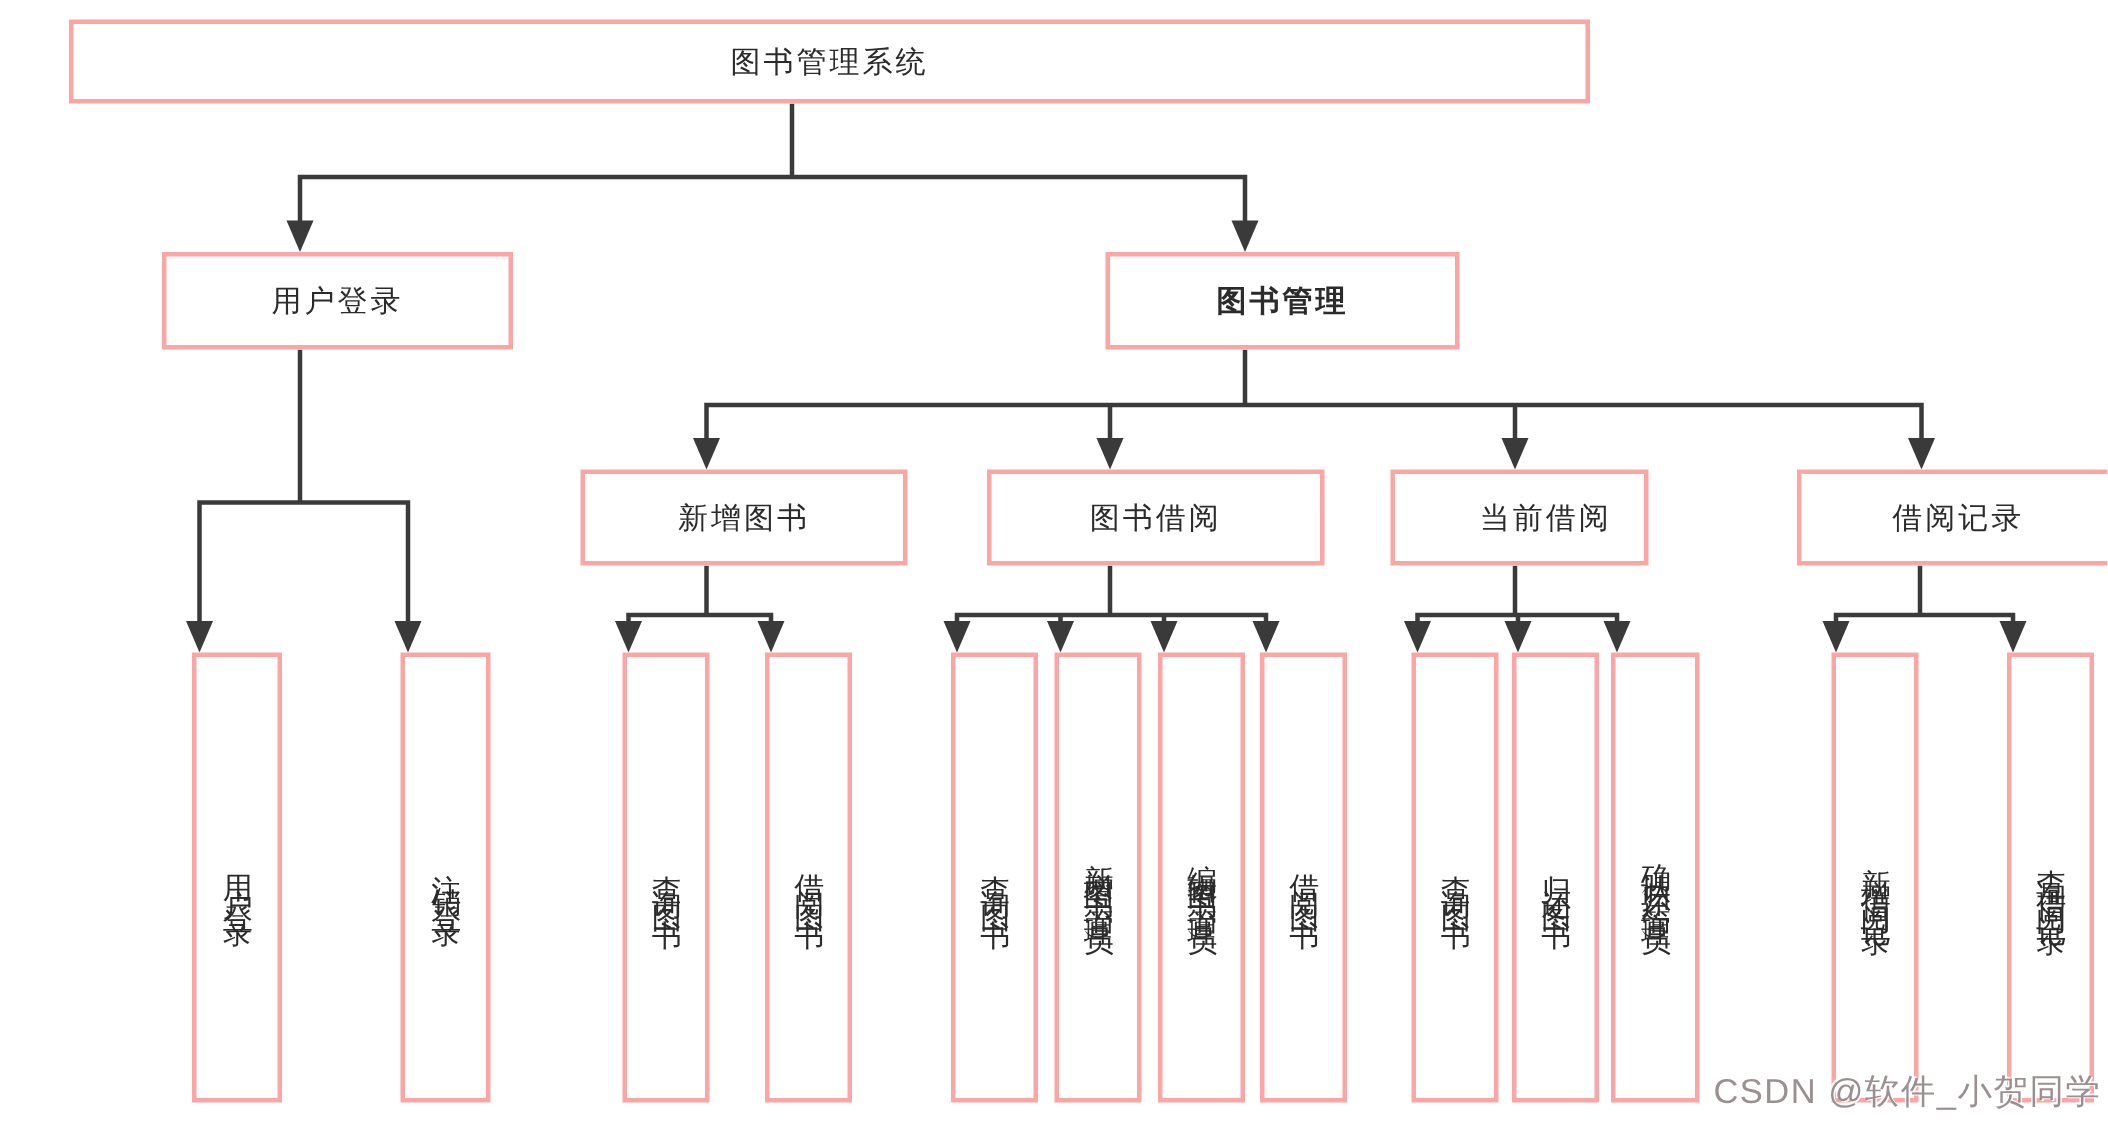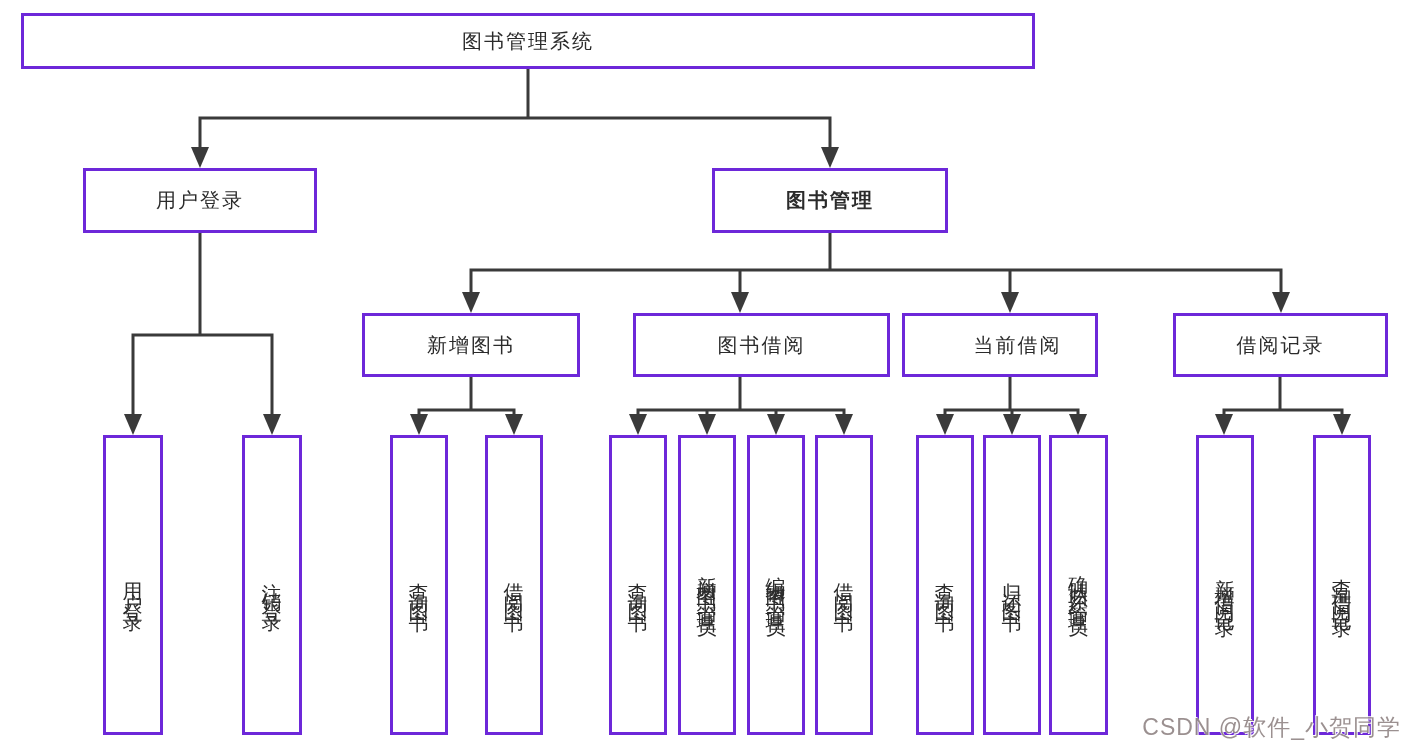--- a/index.html
+++ b/index.html
@@ -3,24 +3,25 @@
 <meta charset="utf-8">
 <style>
   html,body { margin:0; padding:0; background:#ffffff; }
   #canvas {
     position:relative; width:1405px; height:747px; background:#ffffff;
     font-family:"Liberation Sans","DejaVu Sans",sans-serif; color:#2b2b2b; overflow:hidden;
   }
   .layer { position:absolute; left:0; top:0; width:1405px; height:747px; }
   .node {
     position:absolute; box-sizing:border-box;
-    border:3px solid #6d28d9; background:#ffffff;
+    border:3px solid #fca5a5; background:#ffffff;
     display:flex; align-items:center; justify-content:center;
     font-size:20px; letter-spacing:2px; text-align:center;
     z-index:2;
+    margin-left:25px;
   }
   .vnode {
     writing-mode:vertical-rl; text-orientation:mixed;
     letter-spacing:10px; font-size:20px; line-height:1;
     padding-top:4px;
   }
   #watermark {
     position:absolute; top:712px; right:4px; z-index:6;
     font-size:23px; letter-spacing:1px; color:#968b8b;
     text-shadow:1px 1px 0 #ffffff, -1px -1px 0 #ffffff;
@@ -72,22 +73,22 @@
       <polygon points="1333,414 1351,414 1342,435"></polygon>
     </g>
   </svg>
 
   <div class="node" style="left:21px; top:13px; width:1014px; height:56px;">图书管理系统</div>
 
   <div class="node" style="left:83px; top:168px; width:234px; height:65px;">用户登录</div>
   <div class="node" style="left:712px; top:168px; width:236px; height:65px;font-weight:bold;">图书管理</div>
 
   <div class="node" style="left:362px; top:313px; width:218px; height:64px;">新增图书</div>
-  <div class="node" style="left:633px; top:313px; width:257px; height:64px;">图书借阅</div>
-  <div class="node" style="left:902px; top:313px; width:196px; height:64px;padding-left:35px;">当前借阅</div>
+  <div class="node" style="left:633px; top:313px; width:225px; height:64px;">图书借阅</div>
+  <div class="node" style="left:902px; top:313px; width:172px; height:64px;padding-left:35px;">当前借阅</div>
   <div class="node" style="left:1173px; top:313px; width:215px; height:64px;">借阅记录</div>
 
   <div class="node vnode" style="left:103px; top:435px; width:60px; height:300px;">用户登录</div>
   <div class="node vnode" style="left:242px; top:435px; width:60px; height:300px;">注销登录</div>
 
   <div class="node vnode" style="left:390px; top:435px; width:58px; height:300px;">查询图书</div>
   <div class="node vnode" style="left:485px; top:435px; width:58px; height:300px;">借阅图书</div>
 
   <div class="node vnode" style="left:609px; top:435px; width:58px; height:300px;">查询图书</div>
   <div class="node vnode" style="left:678px; top:435px; width:58px; height:300px; letter-spacing:6px;">新增图书（管理员）</div>

